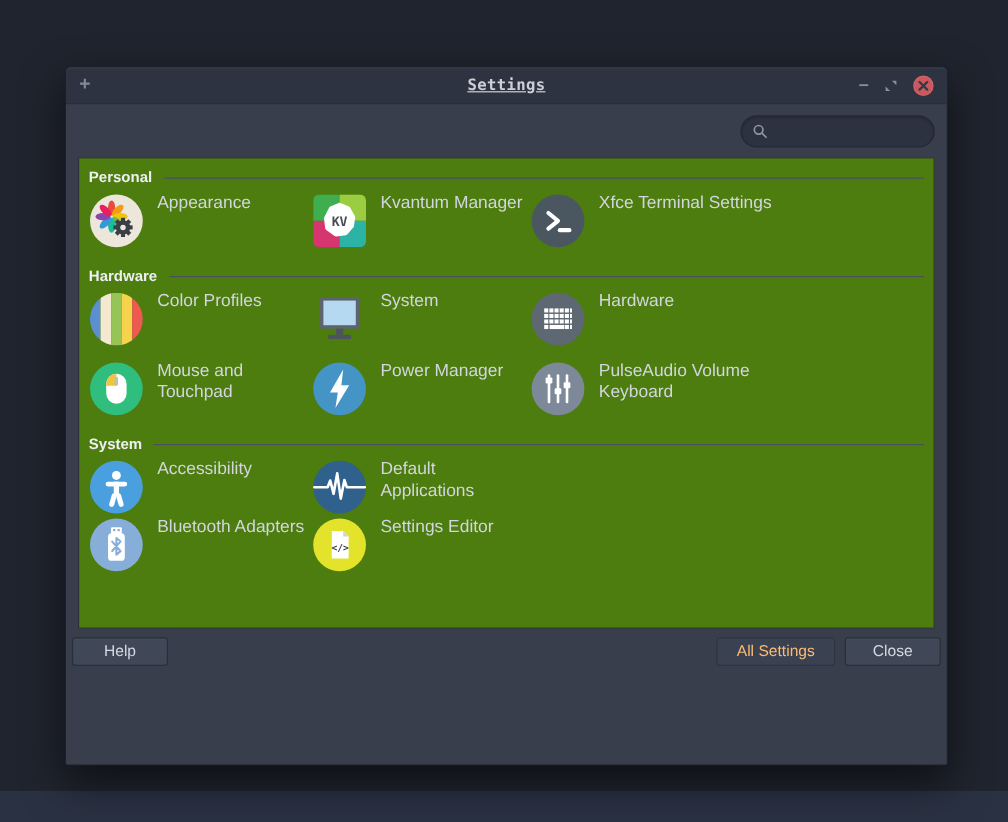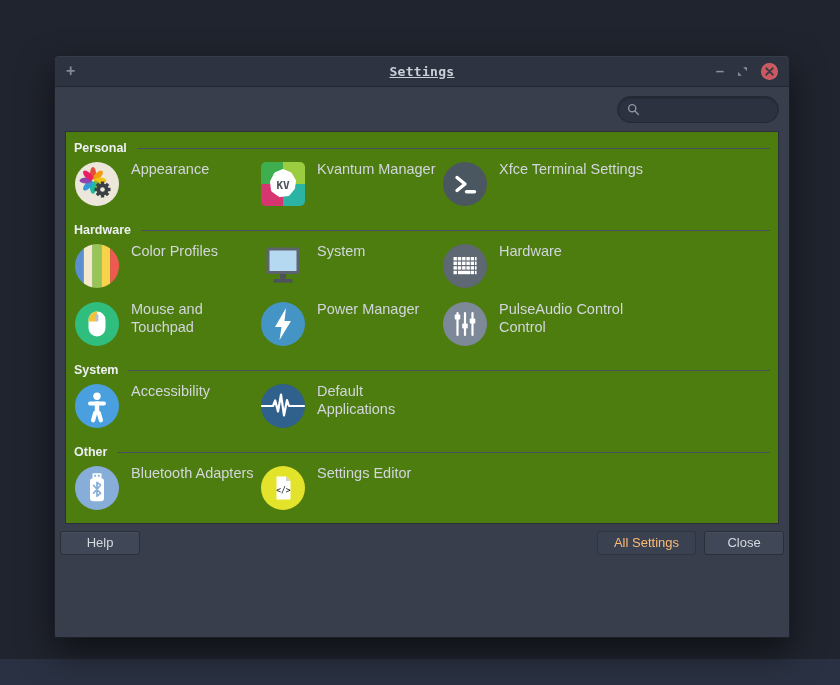--- a/index.html
+++ b/index.html
@@ -260,21 +260,21 @@
             <line x1="15.5" y1="12" x2="15.5" y2="34"></line>
             <line x1="23" y1="12" x2="23" y2="34"></line>
             <line x1="30.5" y1="12" x2="30.5" y2="34"></line>
           </g>
           <g fill="#ffffff">
             <rect x="12.7" y="13.5" width="5.6" height="5" rx="1"></rect>
             <rect x="20.2" y="22.5" width="5.6" height="5" rx="1"></rect>
             <rect x="27.7" y="17.5" width="5.6" height="5" rx="1"></rect>
           </g>
         </svg>
-        <span class="label">PulseAudio Control Control</span>
+        <span class="label">PulseAudio Volume Keyboard</span>
       </div>
     </div>
 
     <div class="section-header">
       <span class="lbl">System</span>
       <span class="rule"></span>
     </div>
     <div class="grid">
 
       <div class="item">
@@ -291,24 +291,20 @@
 
       <div class="item">
         <svg class="icon" viewBox="0 0 46 46">
           <circle cx="23" cy="23" r="22" fill="#2f618c"></circle>
           <path d="M2 23 h11 l2.2 -5.5 2.8 11 3 -17 3 21 3 -15.5 2 6 h15" fill="none" stroke="#ffffff" stroke-width="2.2" stroke-linecap="round" stroke-linejoin="round"></path>
         </svg>
         <span class="label">Default Applications</span>
       </div>
     </div>
 
-    <div class="section-header">
-      <span class="lbl">Other</span>
-      <span class="rule"></span>
-    </div>
     <div class="grid">
 
       <div class="item">
         <svg class="icon" viewBox="0 0 46 46">
           <circle cx="23" cy="23" r="22" fill="#87add9"></circle>
           <rect x="18.5" y="8.3" width="9" height="5.8" rx="1" fill="#ffffff"></rect>
           <rect x="20.2" y="9.8" width="1.9" height="1.9" fill="#87add9"></rect>
           <rect x="23.9" y="9.8" width="1.9" height="1.9" fill="#87add9"></rect>
           <rect x="16" y="13.3" width="14" height="23" rx="3" fill="#ffffff"></rect>
           <path d="M19.5 20.3 l7 8 -3.5 2.9 v-13.9 l3.5 2.9 -7 8" fill="none" stroke="#87add9" stroke-width="1.7" stroke-linejoin="round" stroke-linecap="round"></path>

